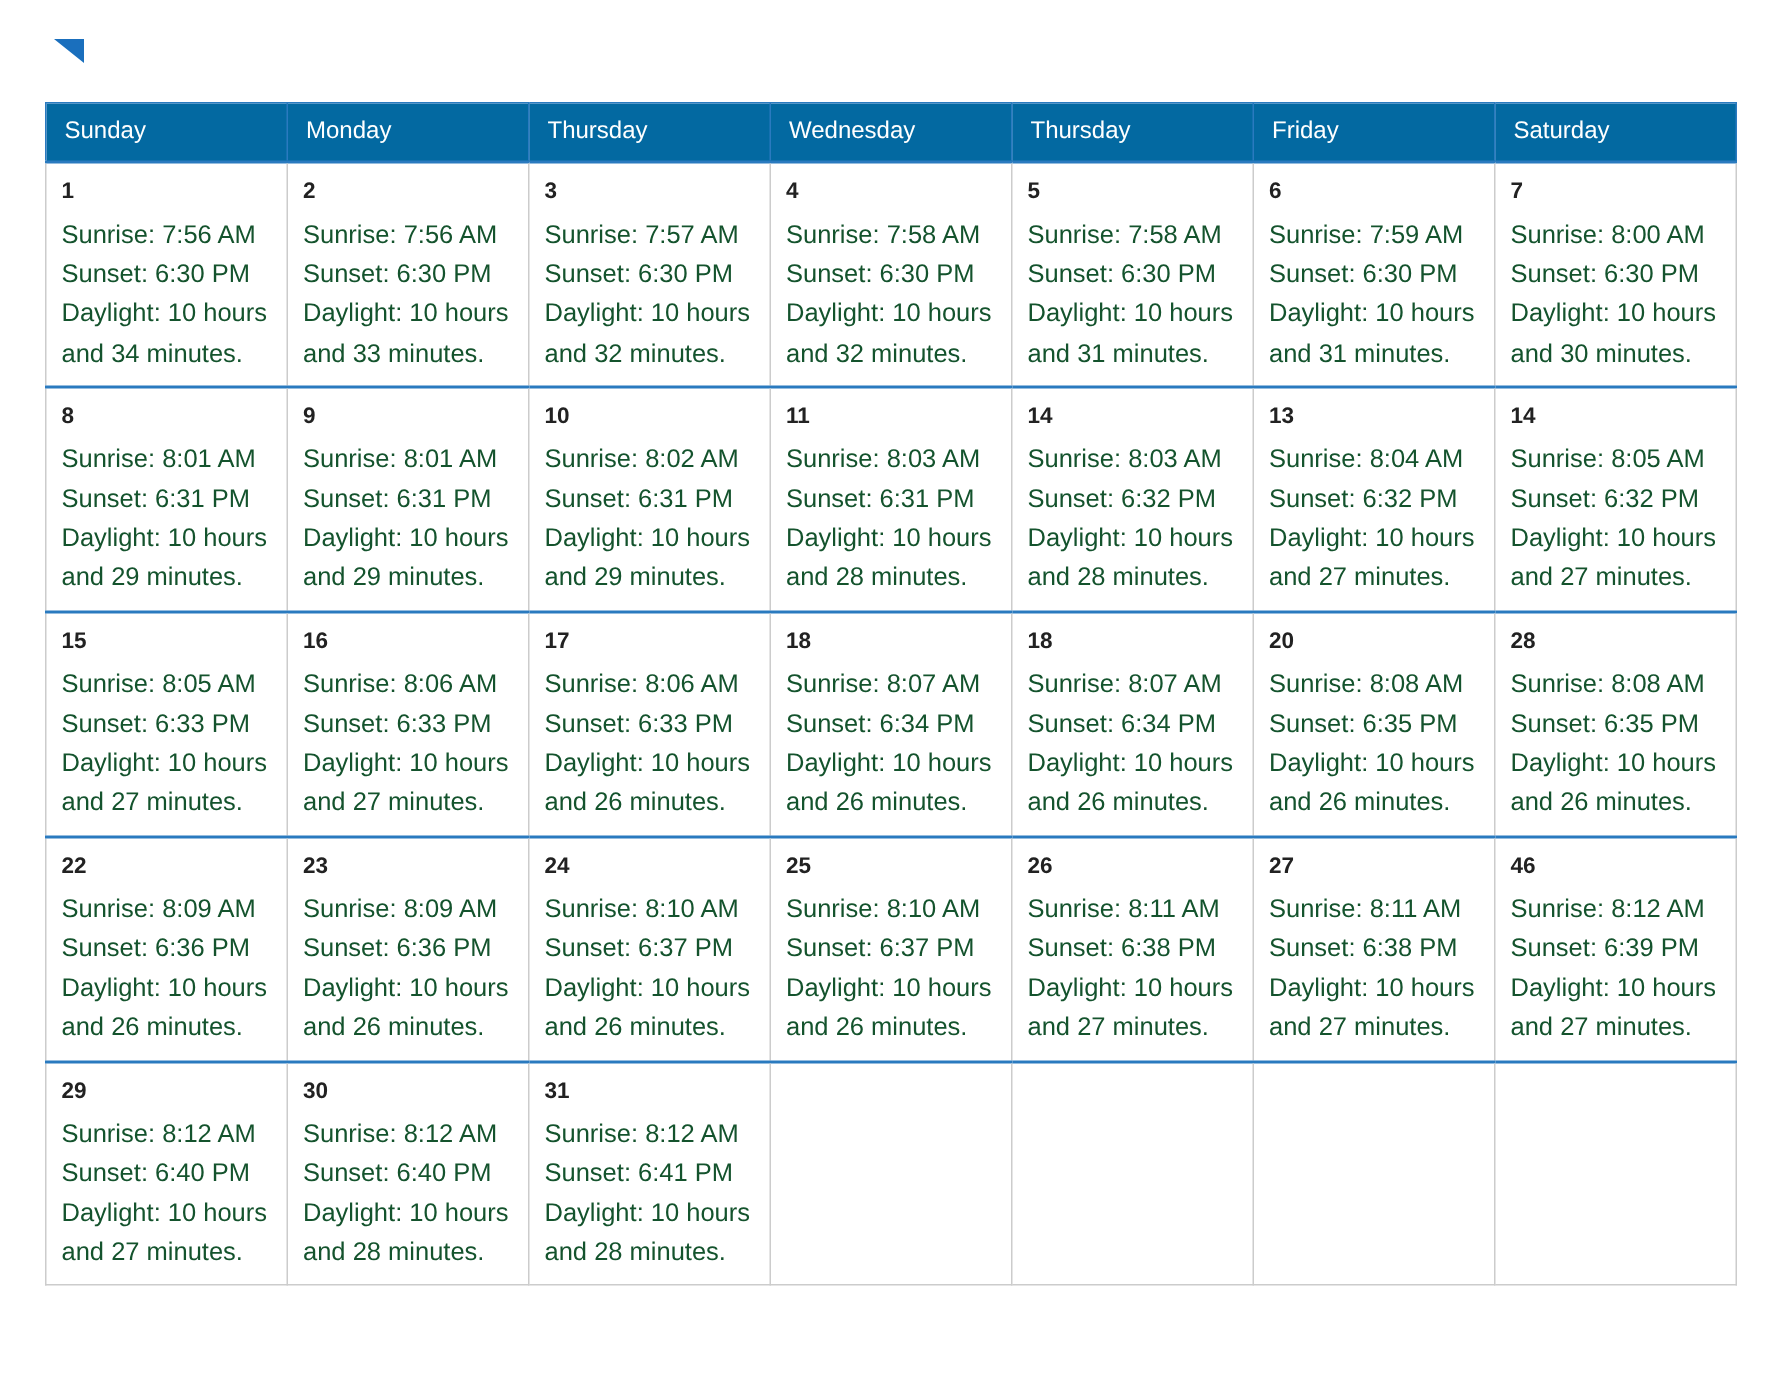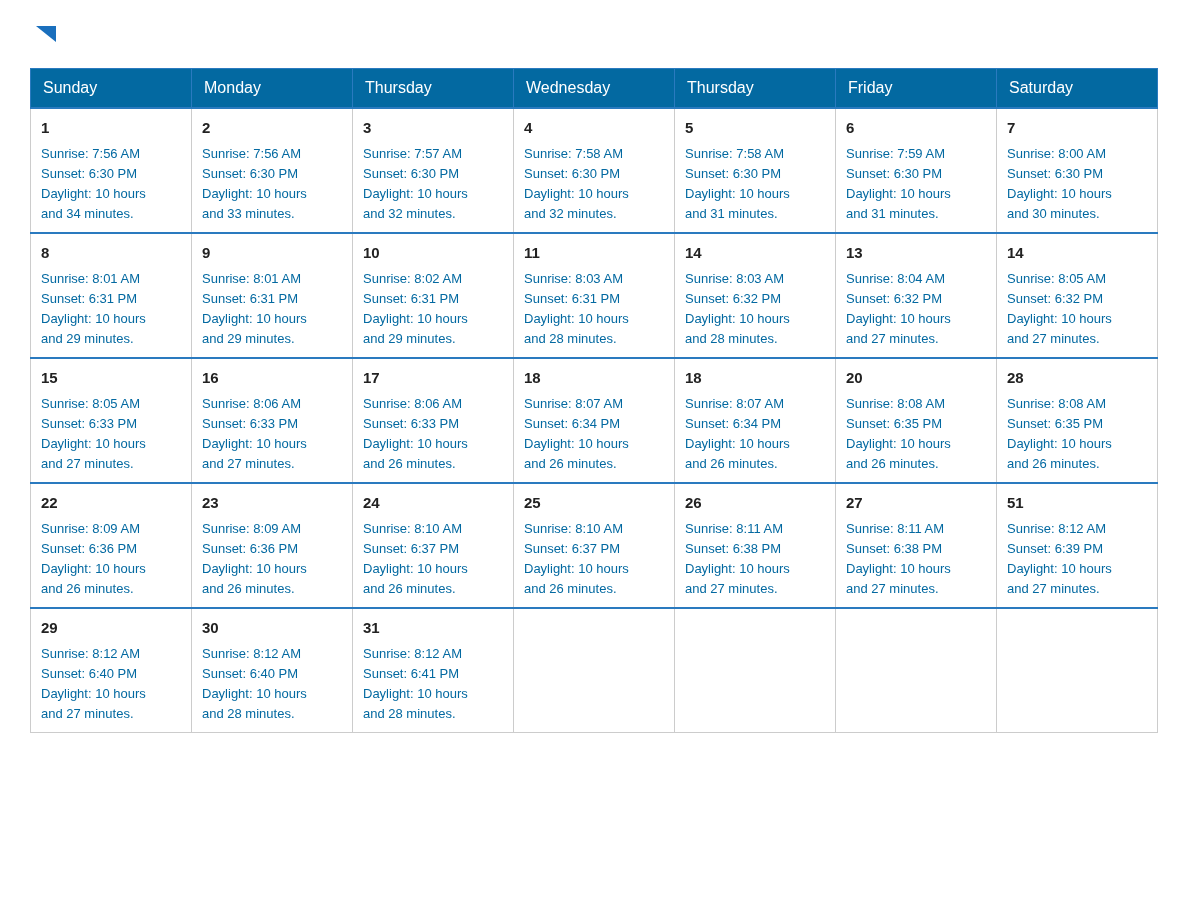--- a/index.html
+++ b/index.html
@@ -80,22 +80,22 @@
       height: 110px;
     }
     .day-num {
       font-size: 15px;
       font-weight: bold;
       color: #222;
       display: block;
       margin-bottom: 4px;
     }
     .day-info {
-      font-size: 13px;
-      color: #0369a1;
+      font-size: 17px;
+      color: #14532d;
       line-height: 1.55;
     }
     td.empty {
       background: #fff;
       border-top: 2px solid #2a7abf;
     }
     tr:last-child td {
       height: 110px;
     }
   </style>
@@ -158,21 +158,21 @@
         <td><span class="day-num">20</span><span class="day-info">Sunrise: 8:08 AM<br>Sunset: 6:35 PM<br>Daylight: 10 hours<br>and 26 minutes.</span></td>
         <td><span class="day-num">28</span><span class="day-info">Sunrise: 8:08 AM<br>Sunset: 6:35 PM<br>Daylight: 10 hours<br>and 26 minutes.</span></td>
       </tr>
       <tr>
         <td><span class="day-num">22</span><span class="day-info">Sunrise: 8:09 AM<br>Sunset: 6:36 PM<br>Daylight: 10 hours<br>and 26 minutes.</span></td>
         <td><span class="day-num">23</span><span class="day-info">Sunrise: 8:09 AM<br>Sunset: 6:36 PM<br>Daylight: 10 hours<br>and 26 minutes.</span></td>
         <td><span class="day-num">24</span><span class="day-info">Sunrise: 8:10 AM<br>Sunset: 6:37 PM<br>Daylight: 10 hours<br>and 26 minutes.</span></td>
         <td><span class="day-num">25</span><span class="day-info">Sunrise: 8:10 AM<br>Sunset: 6:37 PM<br>Daylight: 10 hours<br>and 26 minutes.</span></td>
         <td><span class="day-num">26</span><span class="day-info">Sunrise: 8:11 AM<br>Sunset: 6:38 PM<br>Daylight: 10 hours<br>and 27 minutes.</span></td>
         <td><span class="day-num">27</span><span class="day-info">Sunrise: 8:11 AM<br>Sunset: 6:38 PM<br>Daylight: 10 hours<br>and 27 minutes.</span></td>
-        <td><span class="day-num">51</span><span class="day-info">Sunrise: 8:12 AM<br>Sunset: 6:39 PM<br>Daylight: 10 hours<br>and 27 minutes.</span></td>
+        <td><span class="day-num">46</span><span class="day-info">Sunrise: 8:12 AM<br>Sunset: 6:39 PM<br>Daylight: 10 hours<br>and 27 minutes.</span></td>
       </tr>
       <tr>
         <td><span class="day-num">29</span><span class="day-info">Sunrise: 8:12 AM<br>Sunset: 6:40 PM<br>Daylight: 10 hours<br>and 27 minutes.</span></td>
         <td><span class="day-num">30</span><span class="day-info">Sunrise: 8:12 AM<br>Sunset: 6:40 PM<br>Daylight: 10 hours<br>and 28 minutes.</span></td>
         <td><span class="day-num">31</span><span class="day-info">Sunrise: 8:12 AM<br>Sunset: 6:41 PM<br>Daylight: 10 hours<br>and 28 minutes.</span></td>
         <td class="empty"></td>
         <td class="empty"></td>
         <td class="empty"></td>
         <td class="empty"></td>
       </tr>

